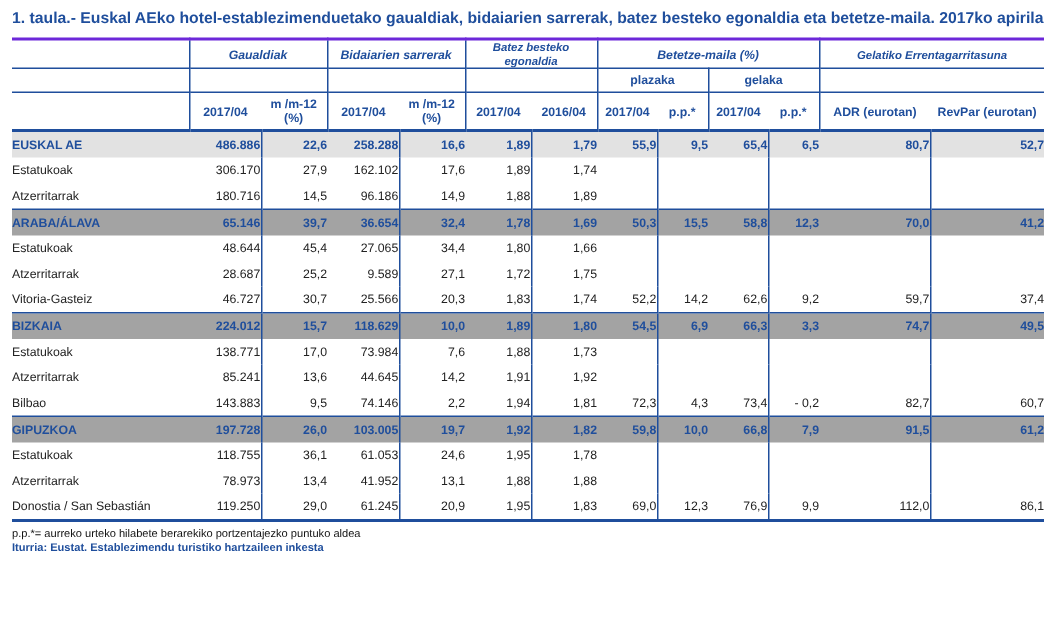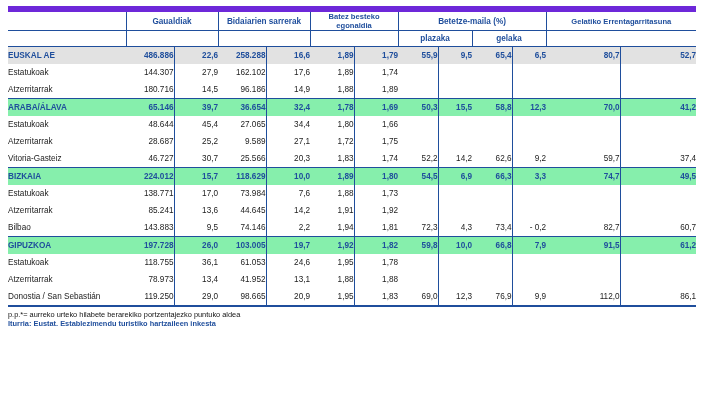--- a/index.html
+++ b/index.html
@@ -60,21 +60,21 @@
     font-weight: bold;
     text-align: center;
     vertical-align: middle;
     height: 24px;
     font-size: 7.6px;
     line-height: 9px;
     border-bottom: 2px solid #1f4e9c;
   }
   .vline-l { border-left: 1px solid #1f4e9c; }
   .vline-r { border-right: 1px solid #1f4e9c; }
-  .topline { border-top: 6px solid #6d28d9; }
+  .topline { border-top: 2px solid #6d28d9; font-style: italic; }
 
   tbody td {
     height: 17px;
     vertical-align: middle;
     font-size: 8.2px;
     padding: 0 3px 0 0;
   }
   td.label {
     text-align: left;
     padding-left: 3px;
@@ -88,37 +88,38 @@
   }
   tr.region td {
     font-weight: bold;
     color: #1f4e9c;
   }
   tr.sub td {
     color: #222222;
     font-weight: normal;
   }
   tr.group { background: #e2e2e2; margin-left: 28px; }
-  tr.region { background: #86efac; }
+  tr.region { background: #a3a3a3; }
   tr.sep-top td { border-top: 1px solid #1f4e9c; }
   tbody tr td.vline-l { border-left: 1px solid #1f4e9c; }
   .footer {
     margin-top: 3px;
     font-size: 7.4px;
     line-height: 9px;
   }
   .footer .fn1 { color: #111111; }
   .footer .fn2 { color: #1f4e9c; font-weight: bold; }
   .lastline { border-bottom: 2px solid #1f4e9c; margin-left: 40px; }
 </style>
 </head>
 <body>
 
 <div class="page">
 
+  <div class="doc-title">1. taula.- Euskal AEko hotel-establezimenduetako gaualdiak, bidaiarien sarrerak, batez besteko egonaldia eta betetze-maila. 2017ko apirila</div>
 
   <table class="main">
     <colgroup>
       <col style="width:118px">
       <col style="width:48px">
       <col style="width:44px">
       <col style="width:48px">
       <col style="width:44px">
       <col style="width:44px">
       <col style="width:44px">
@@ -140,40 +141,55 @@
       </tr>
       <tr class="hdr-mid">
         <td class="vline-r"></td>
         <td colspan="2" class="vline-r"></td>
         <td colspan="2" class="vline-r"></td>
         <td colspan="2" class="vline-r"></td>
         <td colspan="2" class="vline-r">plazaka</td>
         <td colspan="2" class="vline-r">gelaka</td>
         <td colspan="2"></td>
       </tr>
+      <tr class="hdr-sub">
+        <td class="vline-r"></td>
+        <td>2017/04</td>
+        <td class="vline-r">m /m-12 (%)</td>
+        <td>2017/04</td>
+        <td class="vline-r">m /m-12 (%)</td>
+        <td>2017/04</td>
+        <td class="vline-r">2016/04</td>
+        <td>2017/04</td>
+        <td class="vline-r">p.p.*</td>
+        <td>2017/04</td>
+        <td class="vline-r">p.p.*</td>
+        <td>ADR (eurotan)</td>
+        <td>RevPar (eurotan)</td>
+      </tr>
     </thead>
     <tbody>
         <tr class="group sep-top">
           <td class="label">EUSKAL AE</td>
           <td class="num">486.886</td>
           <td class="num vline-l">22,6</td>
           <td class="num">258.288</td>
           <td class="num vline-l">16,6</td>
           <td class="num">1,89</td>
           <td class="num vline-l">1,79</td>
           <td class="num">55,9</td>
           <td class="num vline-l">9,5</td>
           <td class="num">65,4</td>
           <td class="num vline-l">6,5</td>
           <td class="num">80,7</td>
           <td class="num vline-l">52,7</td>
         </tr>
         <tr class="sub">
           <td class="label">Estatukoak</td>
-          <td class="num">144.307</td>
+          <td class="num">306.170</td>
           <td class="num vline-l">27,9</td>
           <td class="num">162.102</td>
           <td class="num vline-l">17,6</td>
           <td class="num">1,89</td>
           <td class="num vline-l">1,74</td>
           <td class="num"></td>
           <td class="num vline-l"></td>
           <td class="num"></td>
           <td class="num vline-l"></td>
           <td class="num"></td>
@@ -356,21 +372,21 @@
           <td class="num vline-l"></td>
           <td class="num"></td>
           <td class="num vline-l"></td>
           <td class="num"></td>
           <td class="num vline-l"></td>
         </tr>
         <tr class="sub lastline">
           <td class="label">Donostia / San Sebastián</td>
           <td class="num">119.250</td>
           <td class="num vline-l">29,0</td>
-          <td class="num">98.665</td>
+          <td class="num">61.245</td>
           <td class="num vline-l">20,9</td>
           <td class="num">1,95</td>
           <td class="num vline-l">1,83</td>
           <td class="num">69,0</td>
           <td class="num vline-l">12,3</td>
           <td class="num">76,9</td>
           <td class="num vline-l">9,9</td>
           <td class="num">112,0</td>
           <td class="num vline-l">86,1</td>
         </tr>

